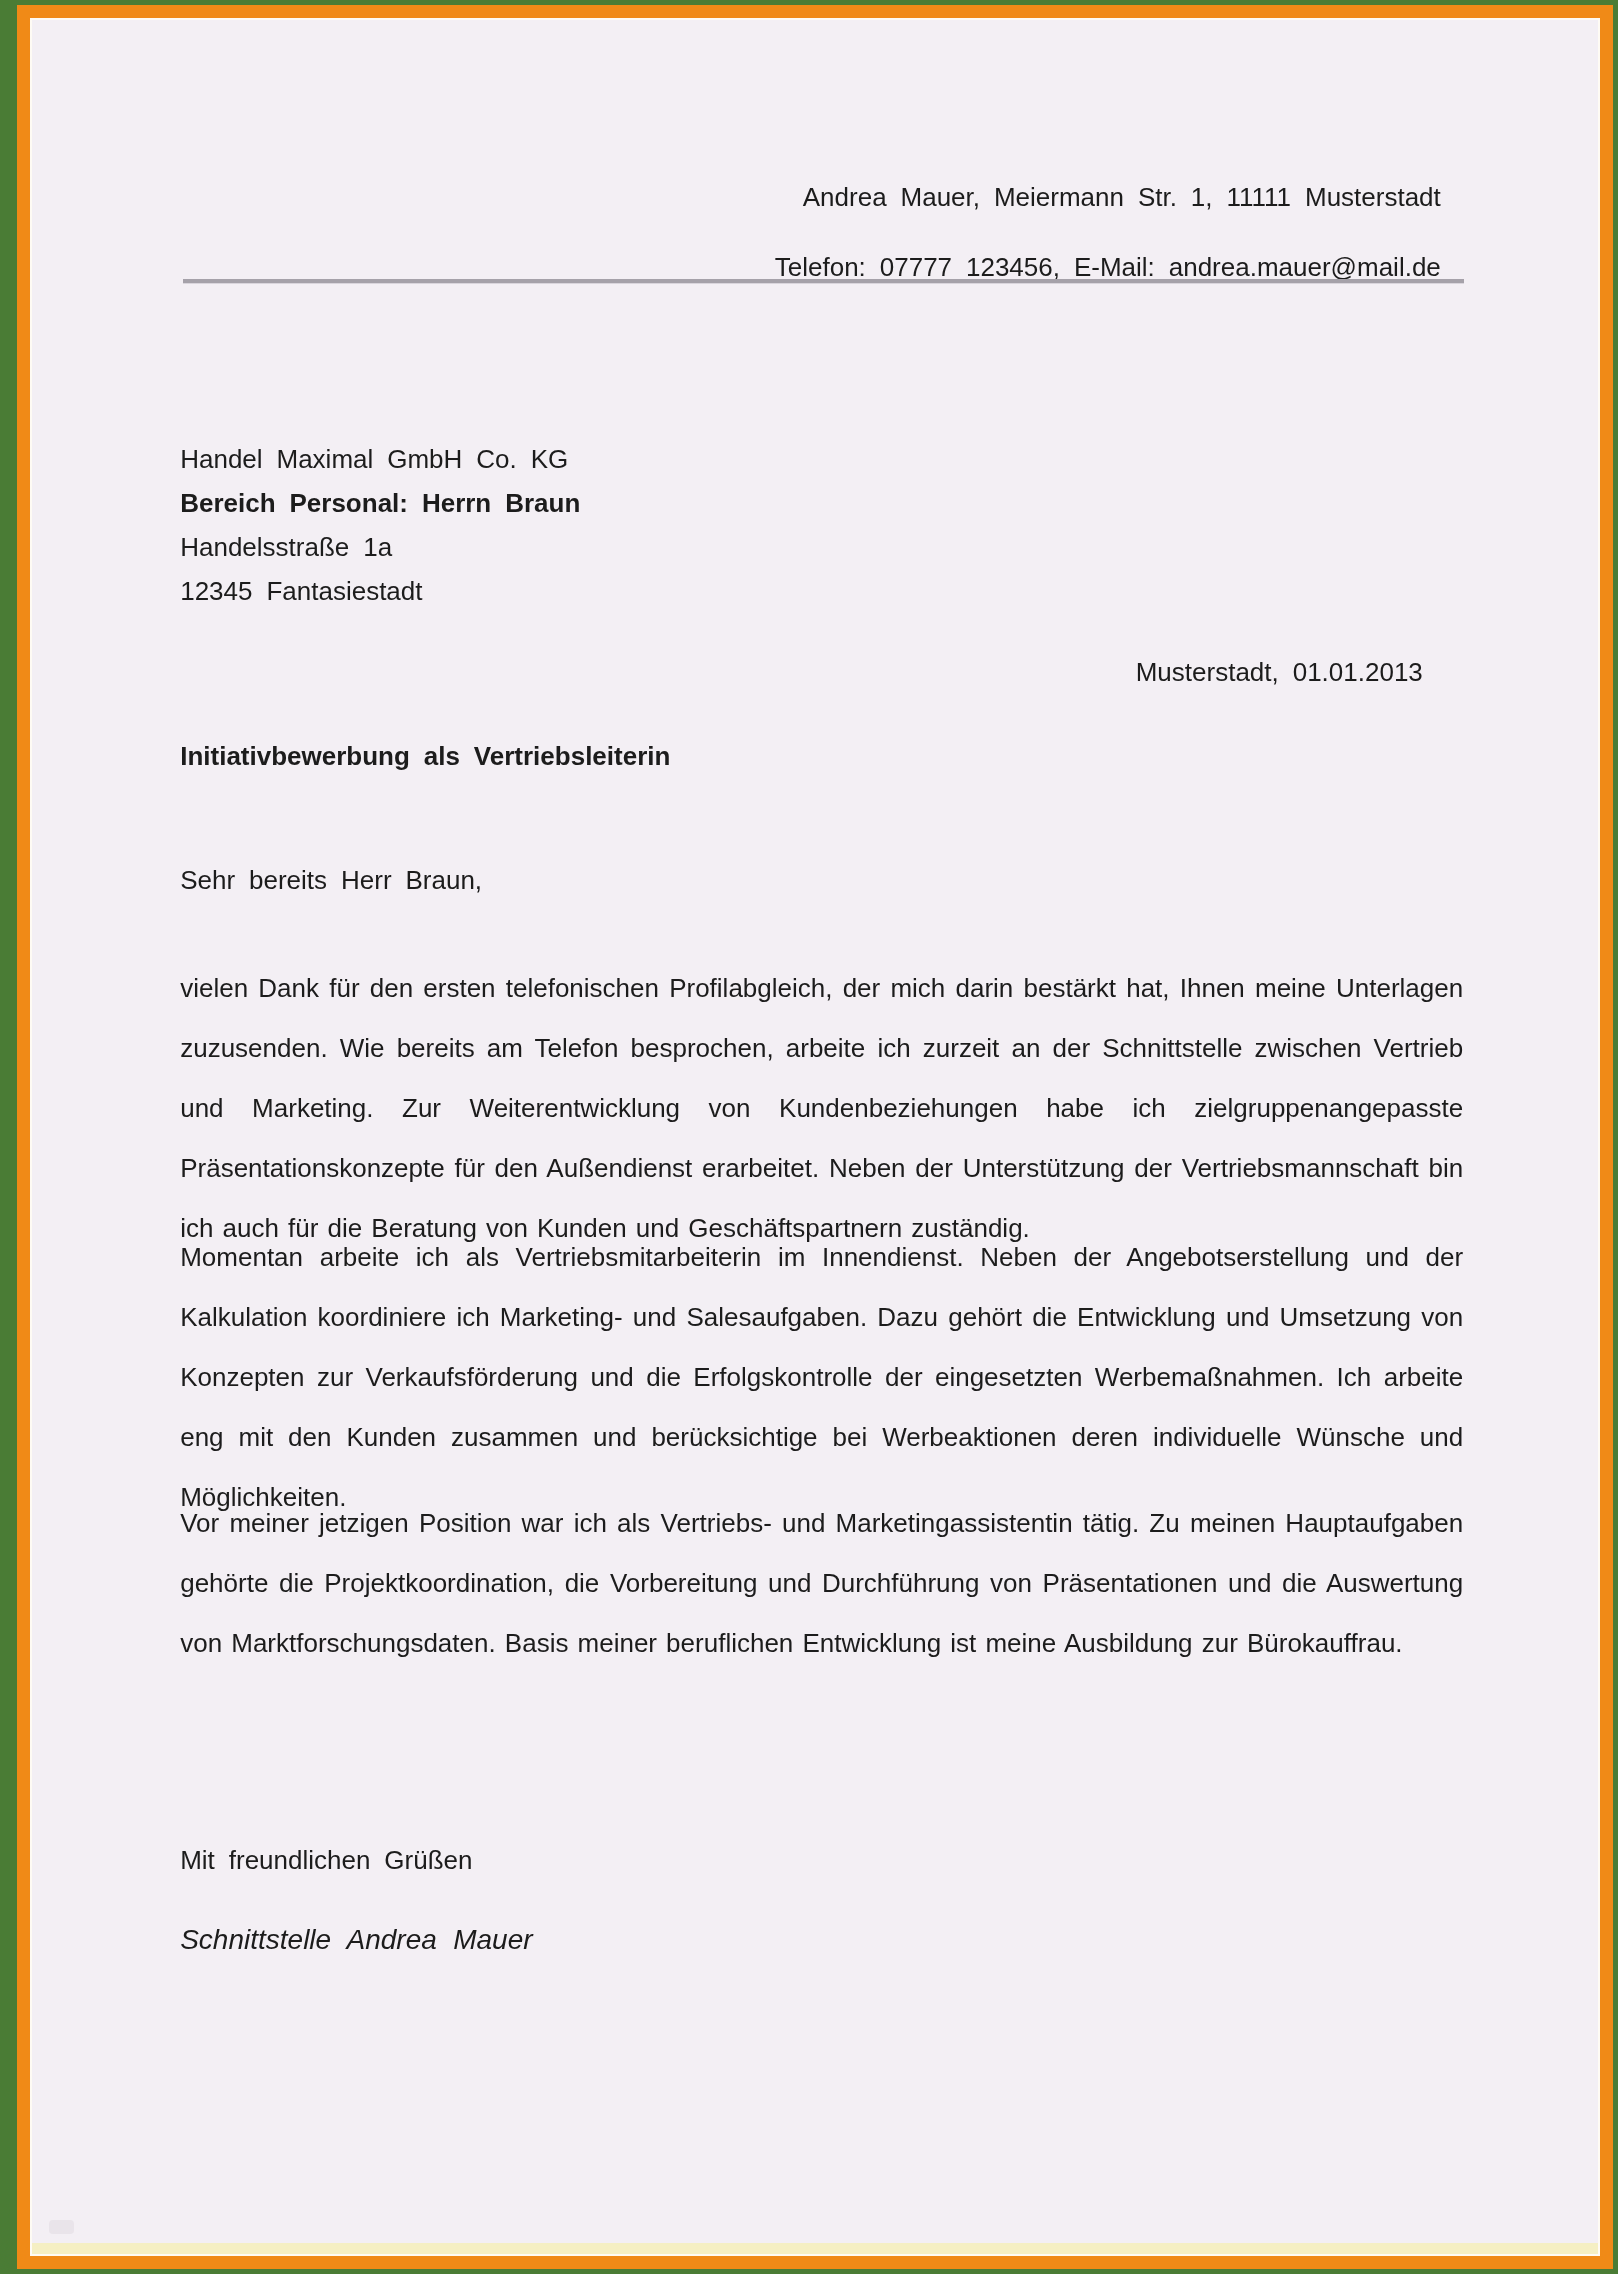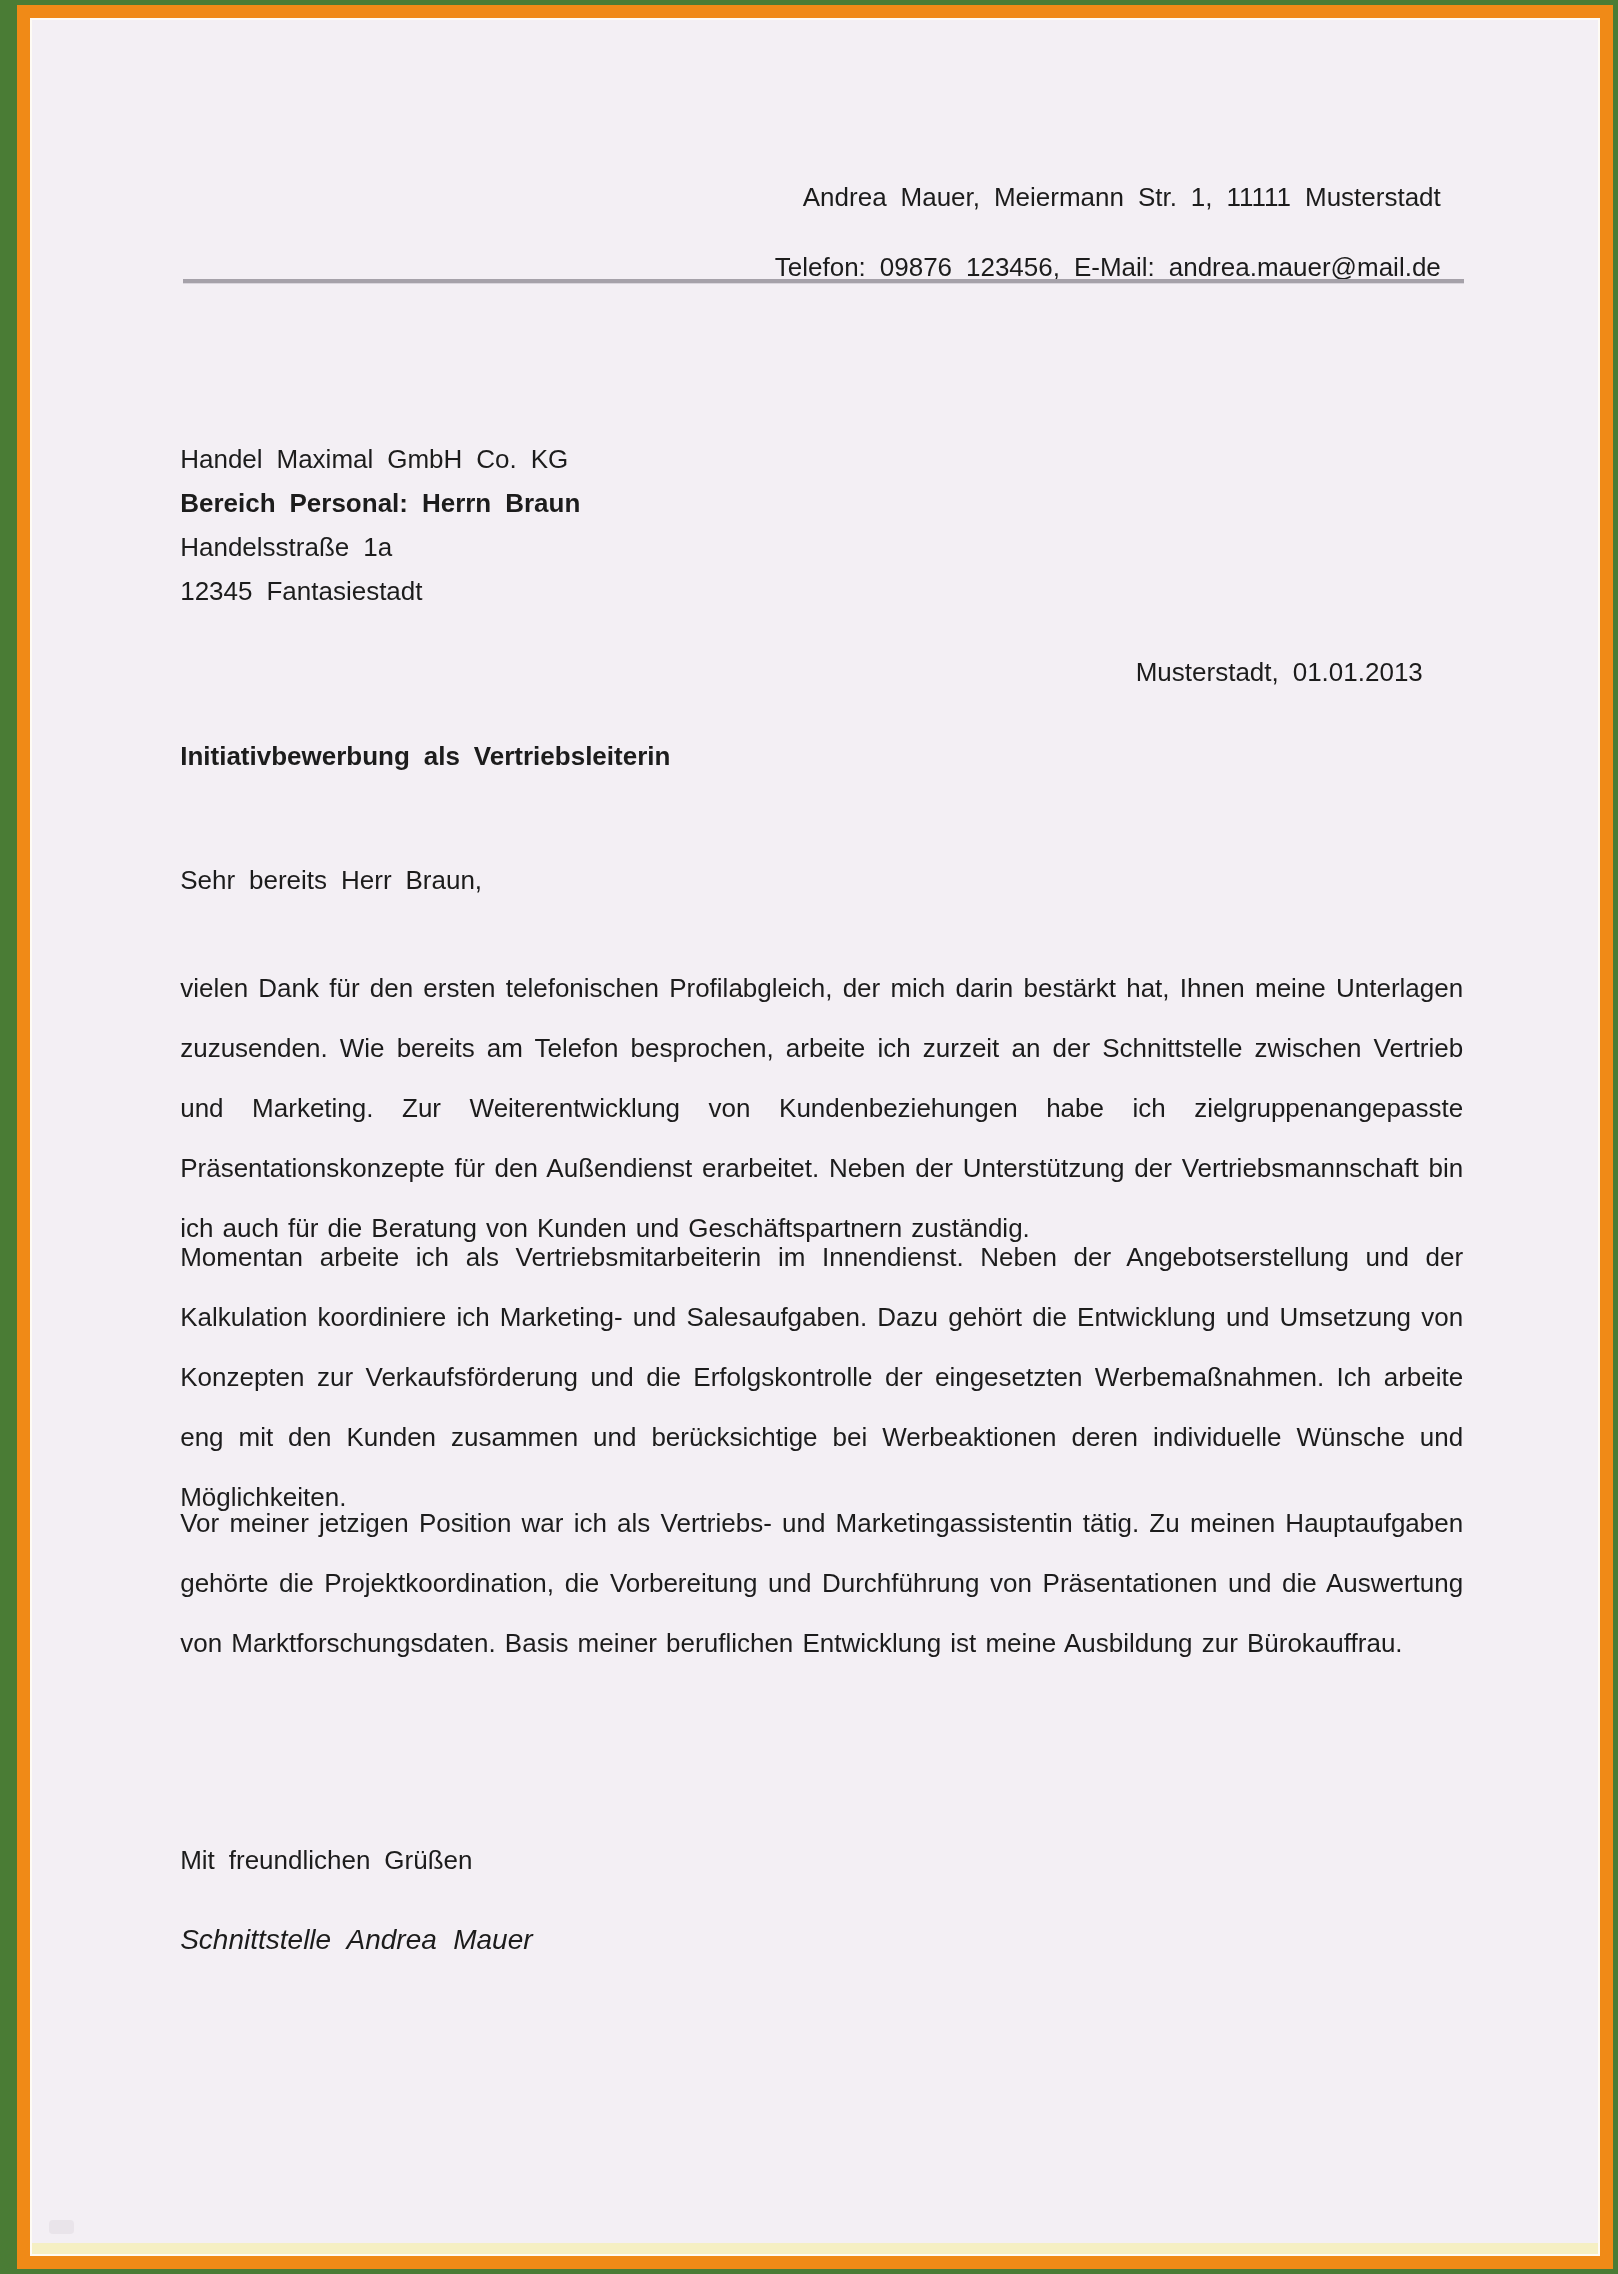--- a/index.html
+++ b/index.html
@@ -97,21 +97,21 @@
 </style>
 </head>
 <body>
 
 <div class="scan">
   <div class="orange-frame">
     <div class="paper">
 
       <div class="line wide right sender-1">Andrea Mauer, Meiermann Str. 1, 11111 Musterstadt</div>
 
-      <div class="line wide right sender-2">Telefon: 09876 123456, E-Mail: andrea.mauer@mail.de</div>
+      <div class="line wide right sender-2">Telefon: 07777 123456, E-Mail: andrea.mauer@mail.de</div>
 
       <div class="rule"></div>
 
       <div class="block wide recipient">
         <div>Handel Maximal GmbH Co. KG</div>
         <div class="bold">Bereich Personal: Herrn Braun</div>
         <div>Handelsstraße 1a</div>
         <div>12345 Fantasiestadt</div>
       </div>
 

